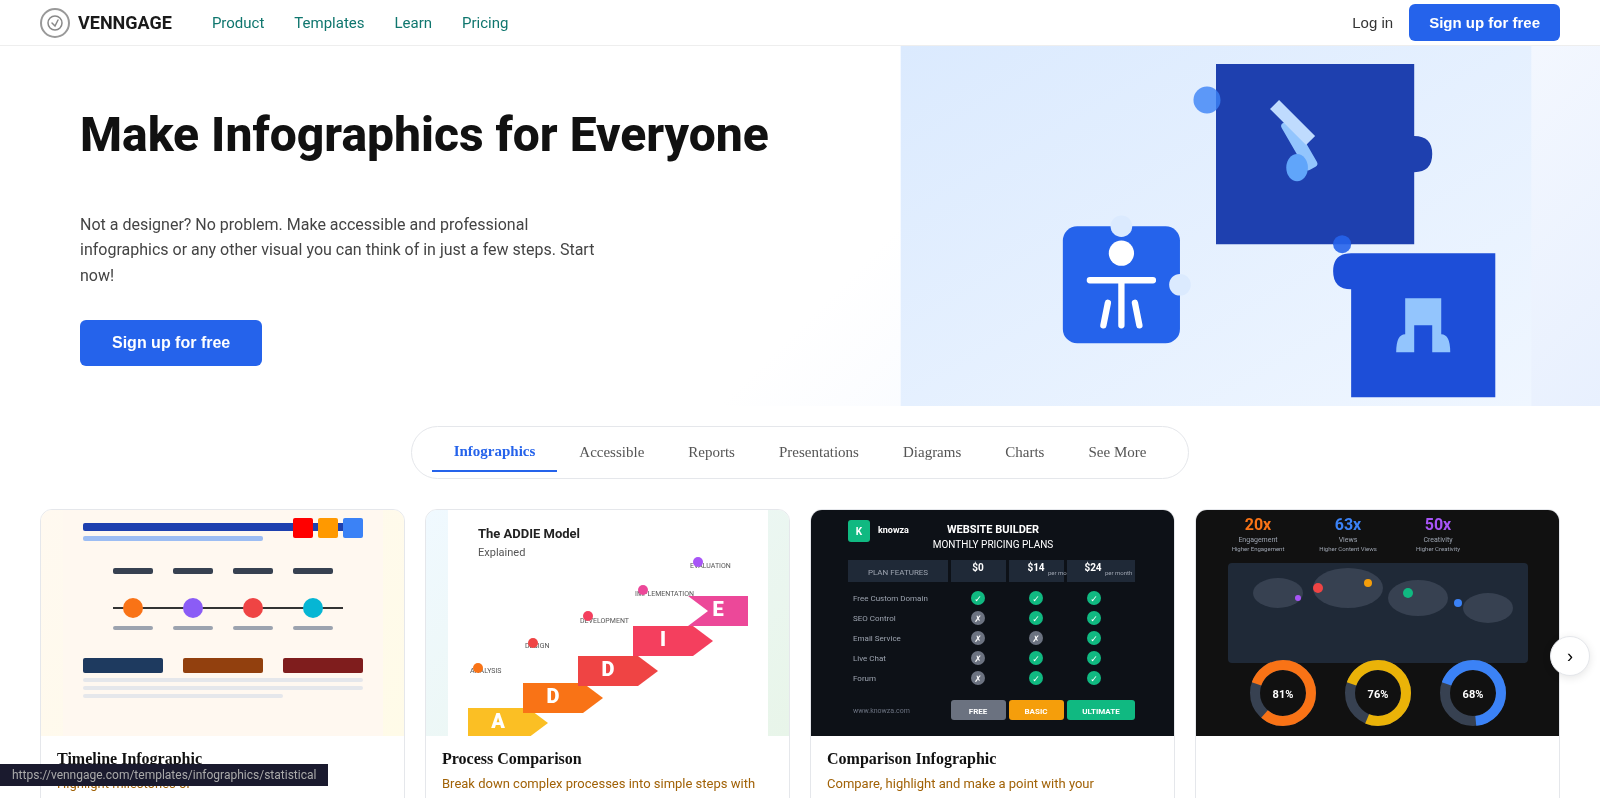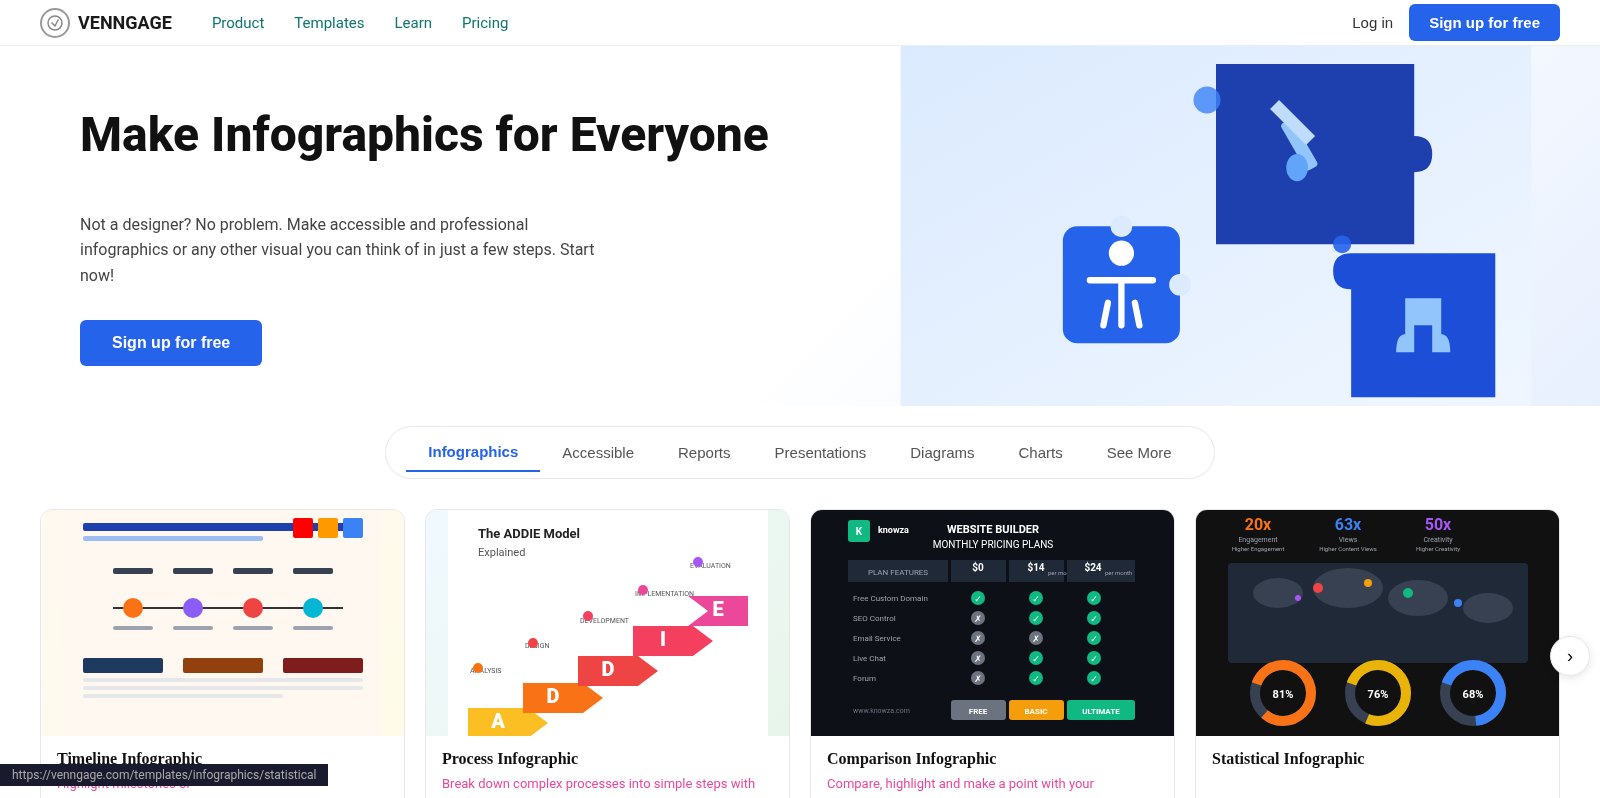--- a/index.html
+++ b/index.html
@@ -35,21 +35,21 @@
     
     .tabs-section { padding: 20px 80px 0 80px; }
     .tabs-bar {
       display: flex; align-items: center; gap: 0;
       border: 1px solid #e5e7eb; border-radius: 30px; padding: 6px 20px;
       width: fit-content; margin: 0 auto;
     }
     .tab {
       padding: 10px 22px; font-size: 15px; color: #555; cursor: pointer;
       border-radius: 20px; white-space: nowrap; font-weight: 400;
-      border: none; background: none;
+      border: none; background: none; font-family: Liberation Serif, serif;
     }
     .tab.active { color: #2563eb; font-weight: 600; border-bottom: 2px solid #2563eb; border-radius: 0; }
 
     
     .cards-section { padding: 30px 40px; display: flex; gap: 20px; overflow: hidden; }
     .card {
       flex: 0 0 calc(25% - 15px); min-width: 0;
       border: 1px solid #e5e7eb; border-radius: 12px; overflow: hidden;
       cursor: pointer; transition: box-shadow 0.2s;
     }
@@ -59,21 +59,21 @@
     }
 
     
     .thumb-1 { background: linear-gradient(135deg, #fff9f0 0%, #fffbe8 100%); display: flex; align-items: center; justify-content: center; }
     .thumb-2 { background: linear-gradient(135deg, #f0f9ff 0%, #e8f5e9 100%); display: flex; align-items: center; justify-content: center; }
     .thumb-3 { background: #0d1117; display: flex; align-items: center; justify-content: center; }
     .thumb-4 { background: #111; display: flex; align-items: center; justify-content: center; }
 
     .card-body { padding: 14px 16px 16px; }
     .card-title { font-size: 16px; font-weight: 700; color: #111; margin-bottom: 6px; font-family: Liberation Serif, serif; }
-    .card-desc { font-size: 13px; color: #ec4899; line-height: 1.5; }
+    .card-desc { font-size: 13px; color: #a16207; line-height: 1.5; }
 
     
     .cards-wrapper { position: relative; }
     .arrow-btn {
       position: absolute; right: 10px; top: 50%; transform: translateY(-60%);
       width: 40px; height: 40px; background: #fff; border: 1px solid #e5e7eb;
       border-radius: 50%; display: flex; align-items: center; justify-content: center;
       cursor: pointer; font-size: 18px; box-shadow: 0 2px 8px rgba(0,0,0,0.1);
       z-index: 5;
     }
@@ -251,21 +251,21 @@
           <text x="242" y="60" font-size="7" fill="#555">EVALUATION</text>
 
           <circle cx="30" cy="160" r="5" fill="#f97316"></circle>
           <circle cx="85" cy="135" r="5" fill="#ef4444"></circle>
           <circle cx="140" cy="108" r="5" fill="#f43f5e"></circle>
           <circle cx="195" cy="82" r="5" fill="#ec4899"></circle>
           <circle cx="250" cy="54" r="5" fill="#a855f7"></circle>
         </svg>
       </div>
       <div class="card-body">
-        <div class="card-title">Process Infographic</div>
+        <div class="card-title">Process Comparison</div>
         <div class="card-desc">Break down complex processes into simple steps with</div>
       </div>
     </div>
 
     <div class="card">
       <div class="card-img thumb-3">
         <svg viewBox="0 0 320 230" width="320" height="230" xmlns="http://www.w3.org/2000/svg">
           <rect width="320" height="230" fill="#0d1117"></rect>
 
           <rect x="15" y="12" width="22" height="22" fill="#10b981" rx="3"></rect>
@@ -376,21 +376,20 @@
           <circle cx="160" cy="185" r="28" fill="none" stroke="#374151" stroke-width="10"></circle>
           <circle cx="160" cy="185" r="28" fill="none" stroke="#eab308" stroke-width="10" stroke-dasharray="134 42" stroke-dashoffset="35" transform="rotate(-90 160 185)"></circle>
           <text x="160" y="190" font-size="11" fill="#fff" text-anchor="middle" font-weight="bold">76%</text>
 
           <circle cx="255" cy="185" r="28" fill="none" stroke="#374151" stroke-width="10"></circle>
           <circle cx="255" cy="185" r="28" fill="none" stroke="#3b82f6" stroke-width="10" stroke-dasharray="120 56" stroke-dashoffset="35" transform="rotate(-90 255 185)"></circle>
           <text x="255" y="190" font-size="11" fill="#fff" text-anchor="middle" font-weight="bold">68%</text>
         </svg>
       </div>
       <div class="card-body">
-        <div class="card-title">Statistical Infographic</div>
       </div>
     </div>
 
   </div>
 
   <button class="arrow-btn">›</button>
 </div>
 
 <div class="status-bar">
   <span>https://venngage.com/templates/infographics/statistical</span>

